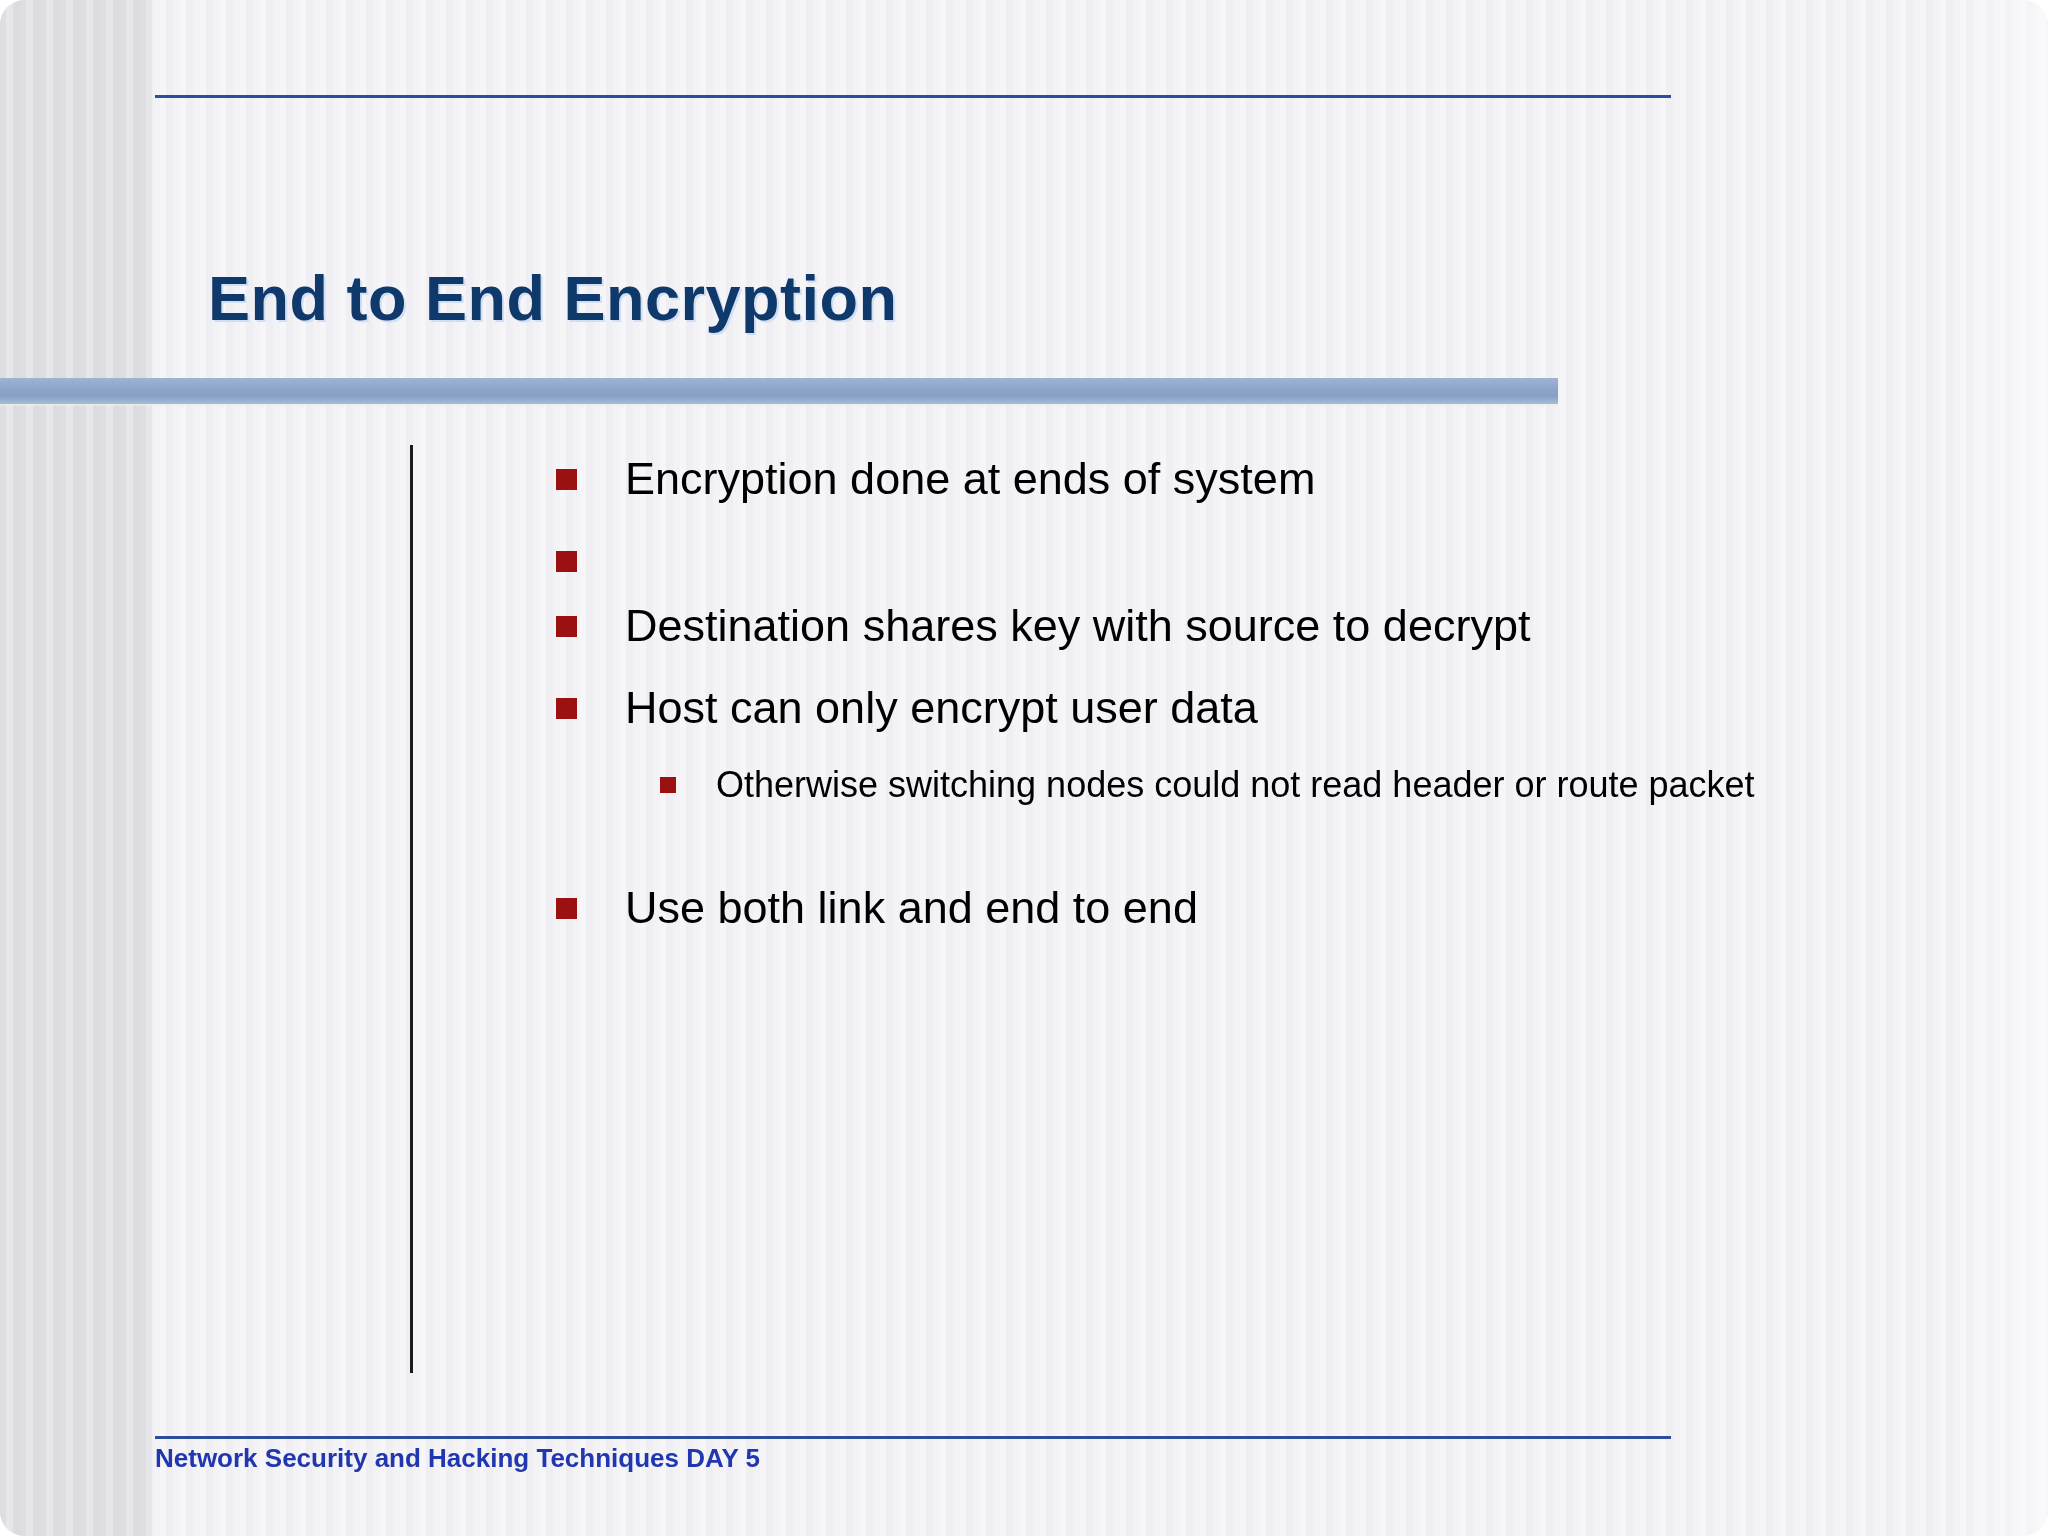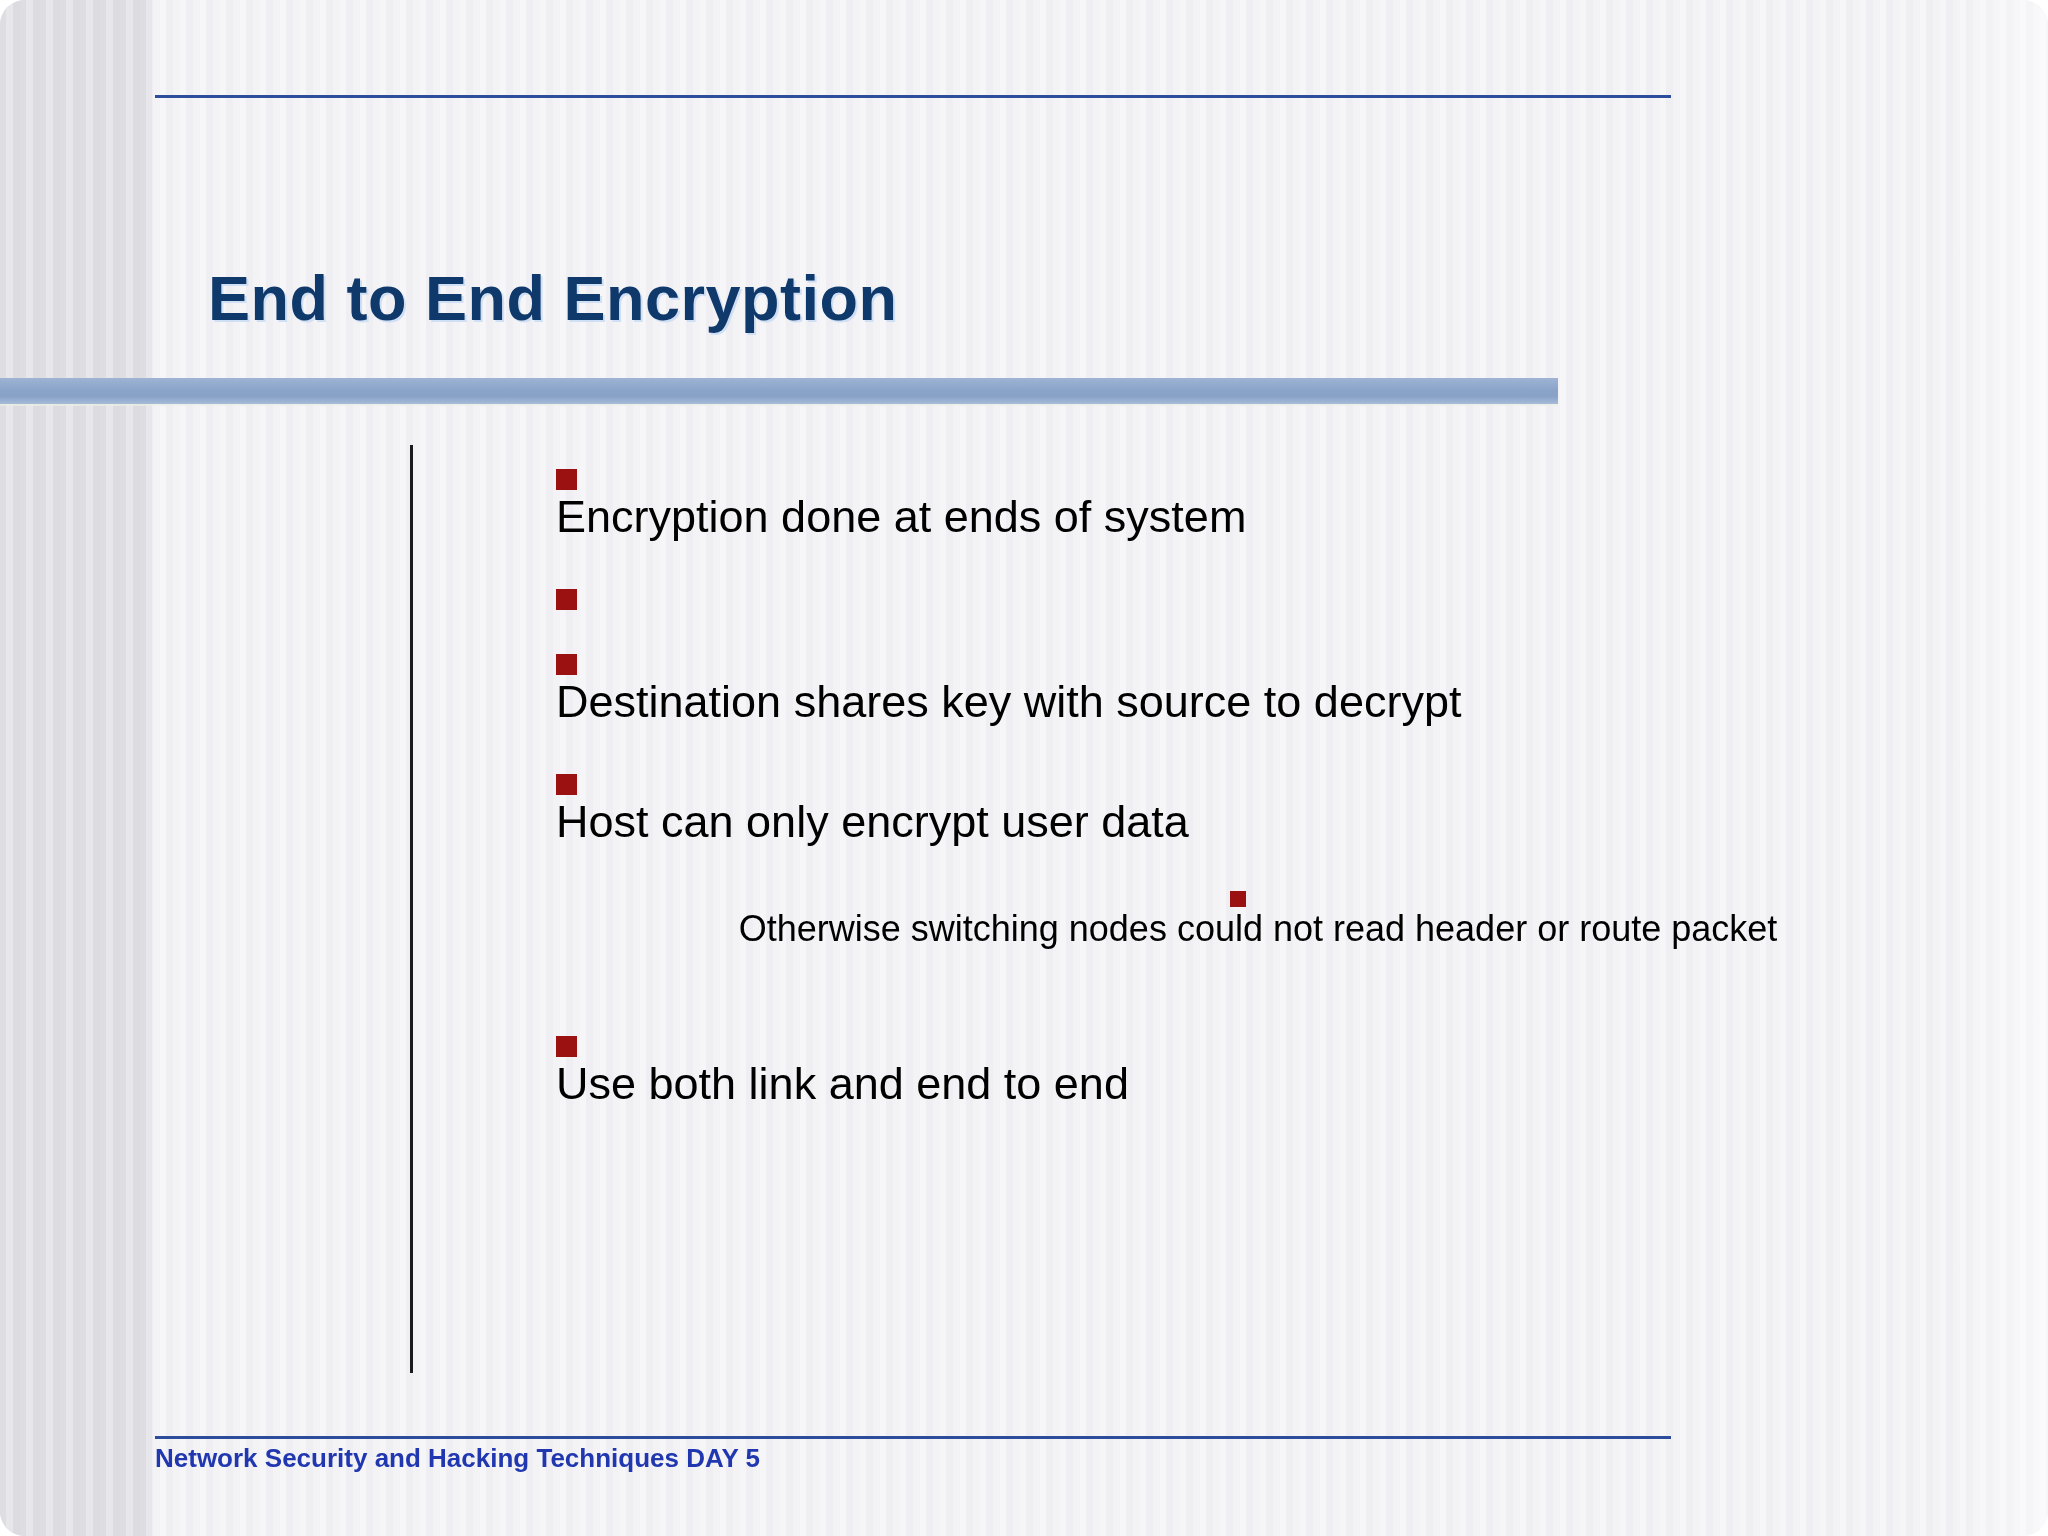--- a/index.html
+++ b/index.html
@@ -99,29 +99,27 @@
   #bullets {
     position: absolute;
     left: 556px;
     top: 452px;
     width: 1300px;
   }
 
   .bullet-row {
     display: flex;
     align-items: flex-start;
-    flex-direction: column;
   }
   .bullet-row.l1 {
     margin-bottom: 27px;
   }
   .bullet-row.l2 {
     margin-left: 104px;
-    margin-bottom: 10px;
-    align-items: center;
+    margin-bottom: 16px;
   }
 
   .marker {
     flex: 0 0 auto;
     background: #9b1111;
   }
   .l1 .marker {
     width: 21px;
     height: 21px;
     margin-top: 17px;

